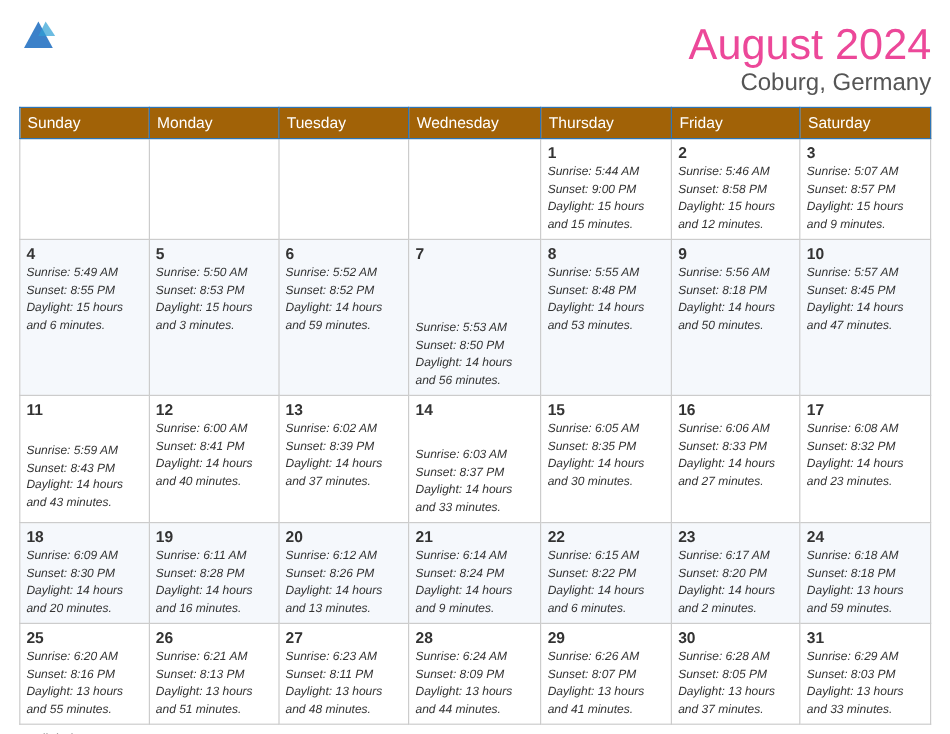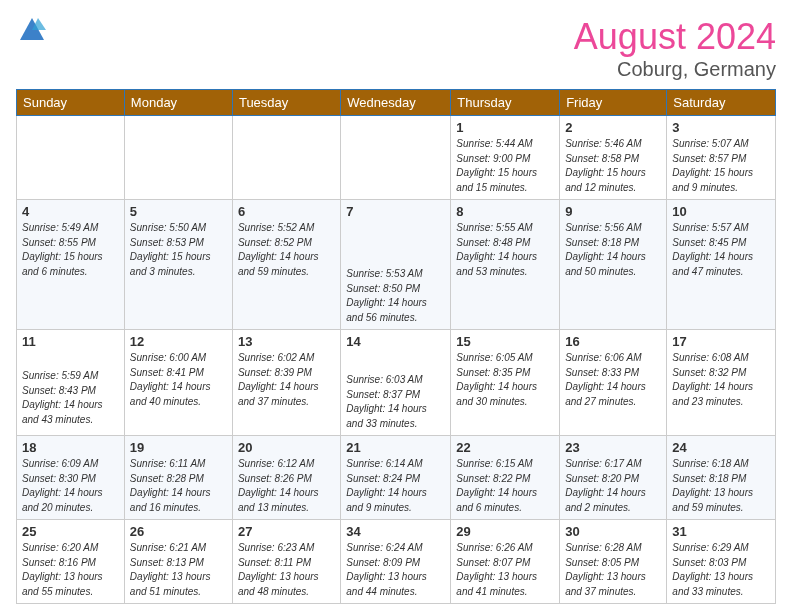--- a/index.html
+++ b/index.html
@@ -293,21 +293,21 @@
 Sunset: 8:13 PM
 Daylight: 13 hours and 51 minutes.</div>
         </td>
         <td>
           <div class="day-num">27</div>
           <div class="day-detail" style="white-space: pre-line;">Sunrise: 6:23 AM
 Sunset: 8:11 PM
 Daylight: 13 hours and 48 minutes.</div>
         </td>
         <td>
-          <div class="day-num">34</div>
+          <div class="day-num">28</div>
           <div class="day-detail" style="white-space: pre-line;">Sunrise: 6:24 AM
 Sunset: 8:09 PM
 Daylight: 13 hours and 44 minutes.</div>
         </td>
         <td>
           <div class="day-num">29</div>
           <div class="day-detail" style="white-space: pre-line;">Sunrise: 6:26 AM
 Sunset: 8:07 PM
 Daylight: 13 hours and 41 minutes.</div>
         </td>

